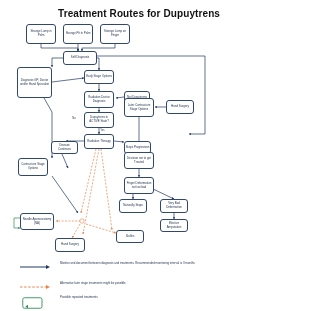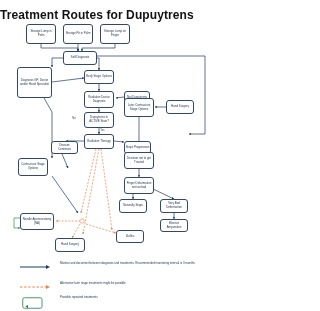--- a/index.html
+++ b/index.html
@@ -6,22 +6,22 @@
   body{
     width:220px;height:311px;
     background:#ffffff;
     font-family:"Liberation Sans", sans-serif;
     overflow:hidden;
     position:relative;
   }
   #page-title{
     position:absolute;
     top:8px;left:0;width:220px;
-    text-align:left;
-    font-size:12px;
+    text-align:right;
+    font-size:10px;
     font-weight:bold;
     color:#121212;
     letter-spacing:0.1px;
   }
   #canvas{position:absolute;top:0;left:0;width:220px;height:311px;}
   svg.edges{position:absolute;top:0;left:0;width:220px;height:311px;pointer-events:none;}
   .node{
     position:absolute;
     box-sizing:border-box;
     border:0.6px solid #31476b;

